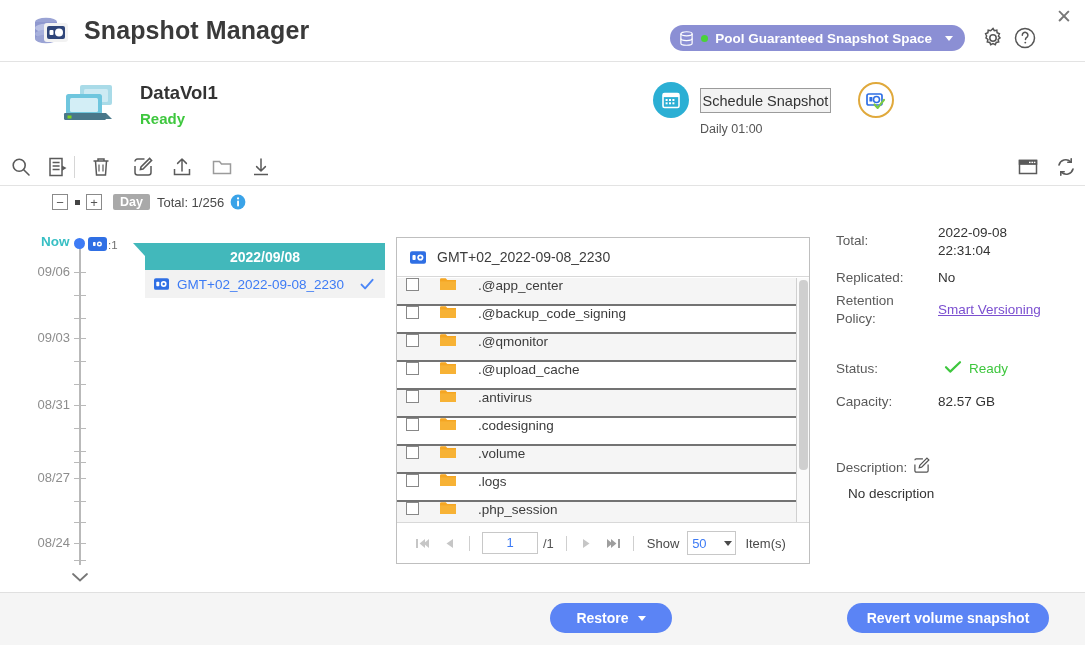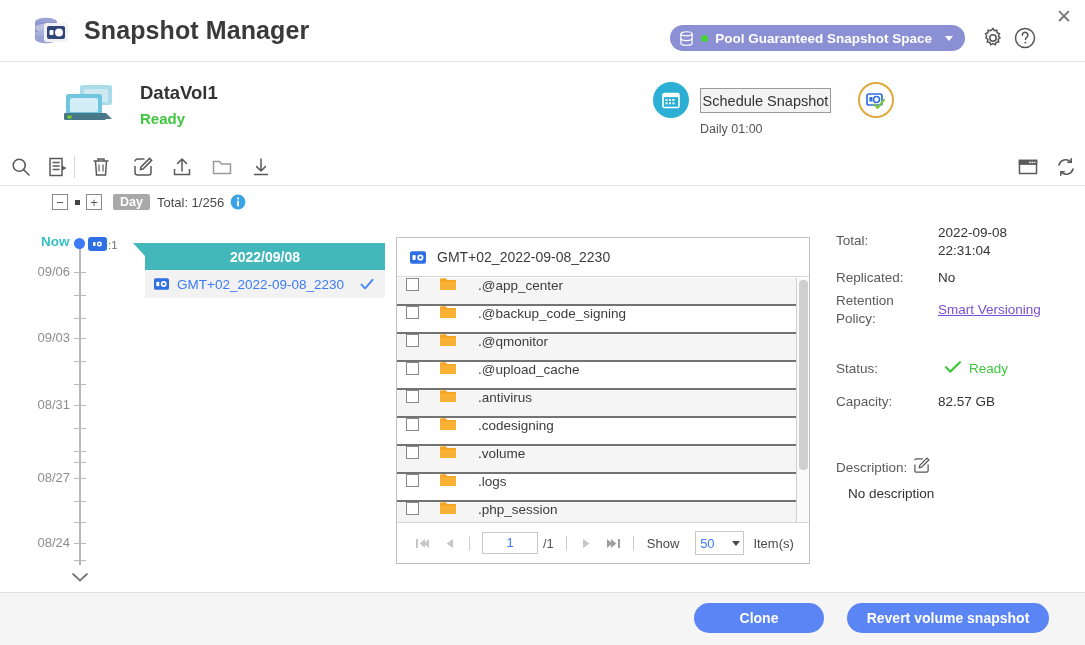--- a/index.html
+++ b/index.html
@@ -155,21 +155,21 @@
   .pg-input {
     width:56px; height:22px; border:1px solid #c8c8c8; background:#fff;
     text-align:center; font-size:13px; color:#3d7bf5; font-family:inherit;
     line-height:20px; margin-right:5px;
   }
   .pg-of { margin-right:12px; color:#555; }
   .show-lbl { margin-left:1px; margin-right:8px; color:#4a4a4a; }
   .pg-sel {
     width:49px; height:24px; border:1px solid #c8c8c8; background:#fff;
     display:flex; align-items:center; justify-content:center; gap:17px;
-    font-size:13px; color:#3d7bf5; cursor:pointer; margin-right:9px;margin-left:8px;
+    font-size:13px; color:#3d7bf5; cursor:pointer; margin-right:9px;
   }
   .sel-caret { width:0;height:0;border-left:4.5px solid transparent;border-right:4.5px solid transparent;border-top:5px solid #4a4a4a; }
 
   
   .details { position:absolute; left:836px; top:228px; width:240px; }
   .dl { position:absolute; font-size:13.5px; color:#5a5a5a; }
   .dv { position:absolute; font-size:13.5px; color:#333; }
   .dlink { position:absolute; font-size:13.5px; color:#7b4fd0; text-decoration:underline; cursor:pointer; }
   .dready { position:absolute; font-size:13.5px; color:#3ec73e; }
   .dcheck { position:absolute; width:18px; height:14px; }
@@ -542,17 +542,20 @@
     <div class="dl" style="left:0; top:232px">Description:</div>
     <svg class="dedit" style="left:77px; top:229px" viewBox="0 0 18 18" fill="none" stroke="#555" stroke-width="1.3">
       <path d="M2 3.5A1.5 1.5 0 013.5 2h7"></path>
         <path d="M16 8v6.5A1.5 1.5 0 0114.5 16h-11A1.5 1.5 0 012 14.5V8"></path>
       <path d="M14.8 1.2l2 2-7.6 7.6-2.6.6.6-2.6z"></path>
     </svg>
     <div class="dv" style="left:12px; top:258px">No description</div>
   </div>
 
   <div class="footer">
-    <button class="pbtn clone-b">Clone</button>
+    <button class="pbtn restore-b">
+      <span>Restore</span>
+      <span class="btn-caret"></span>
+    </button>
     <button class="pbtn revert-b">Revert volume snapshot</button>
   </div>
 
 </div>
 
 </body></html>

